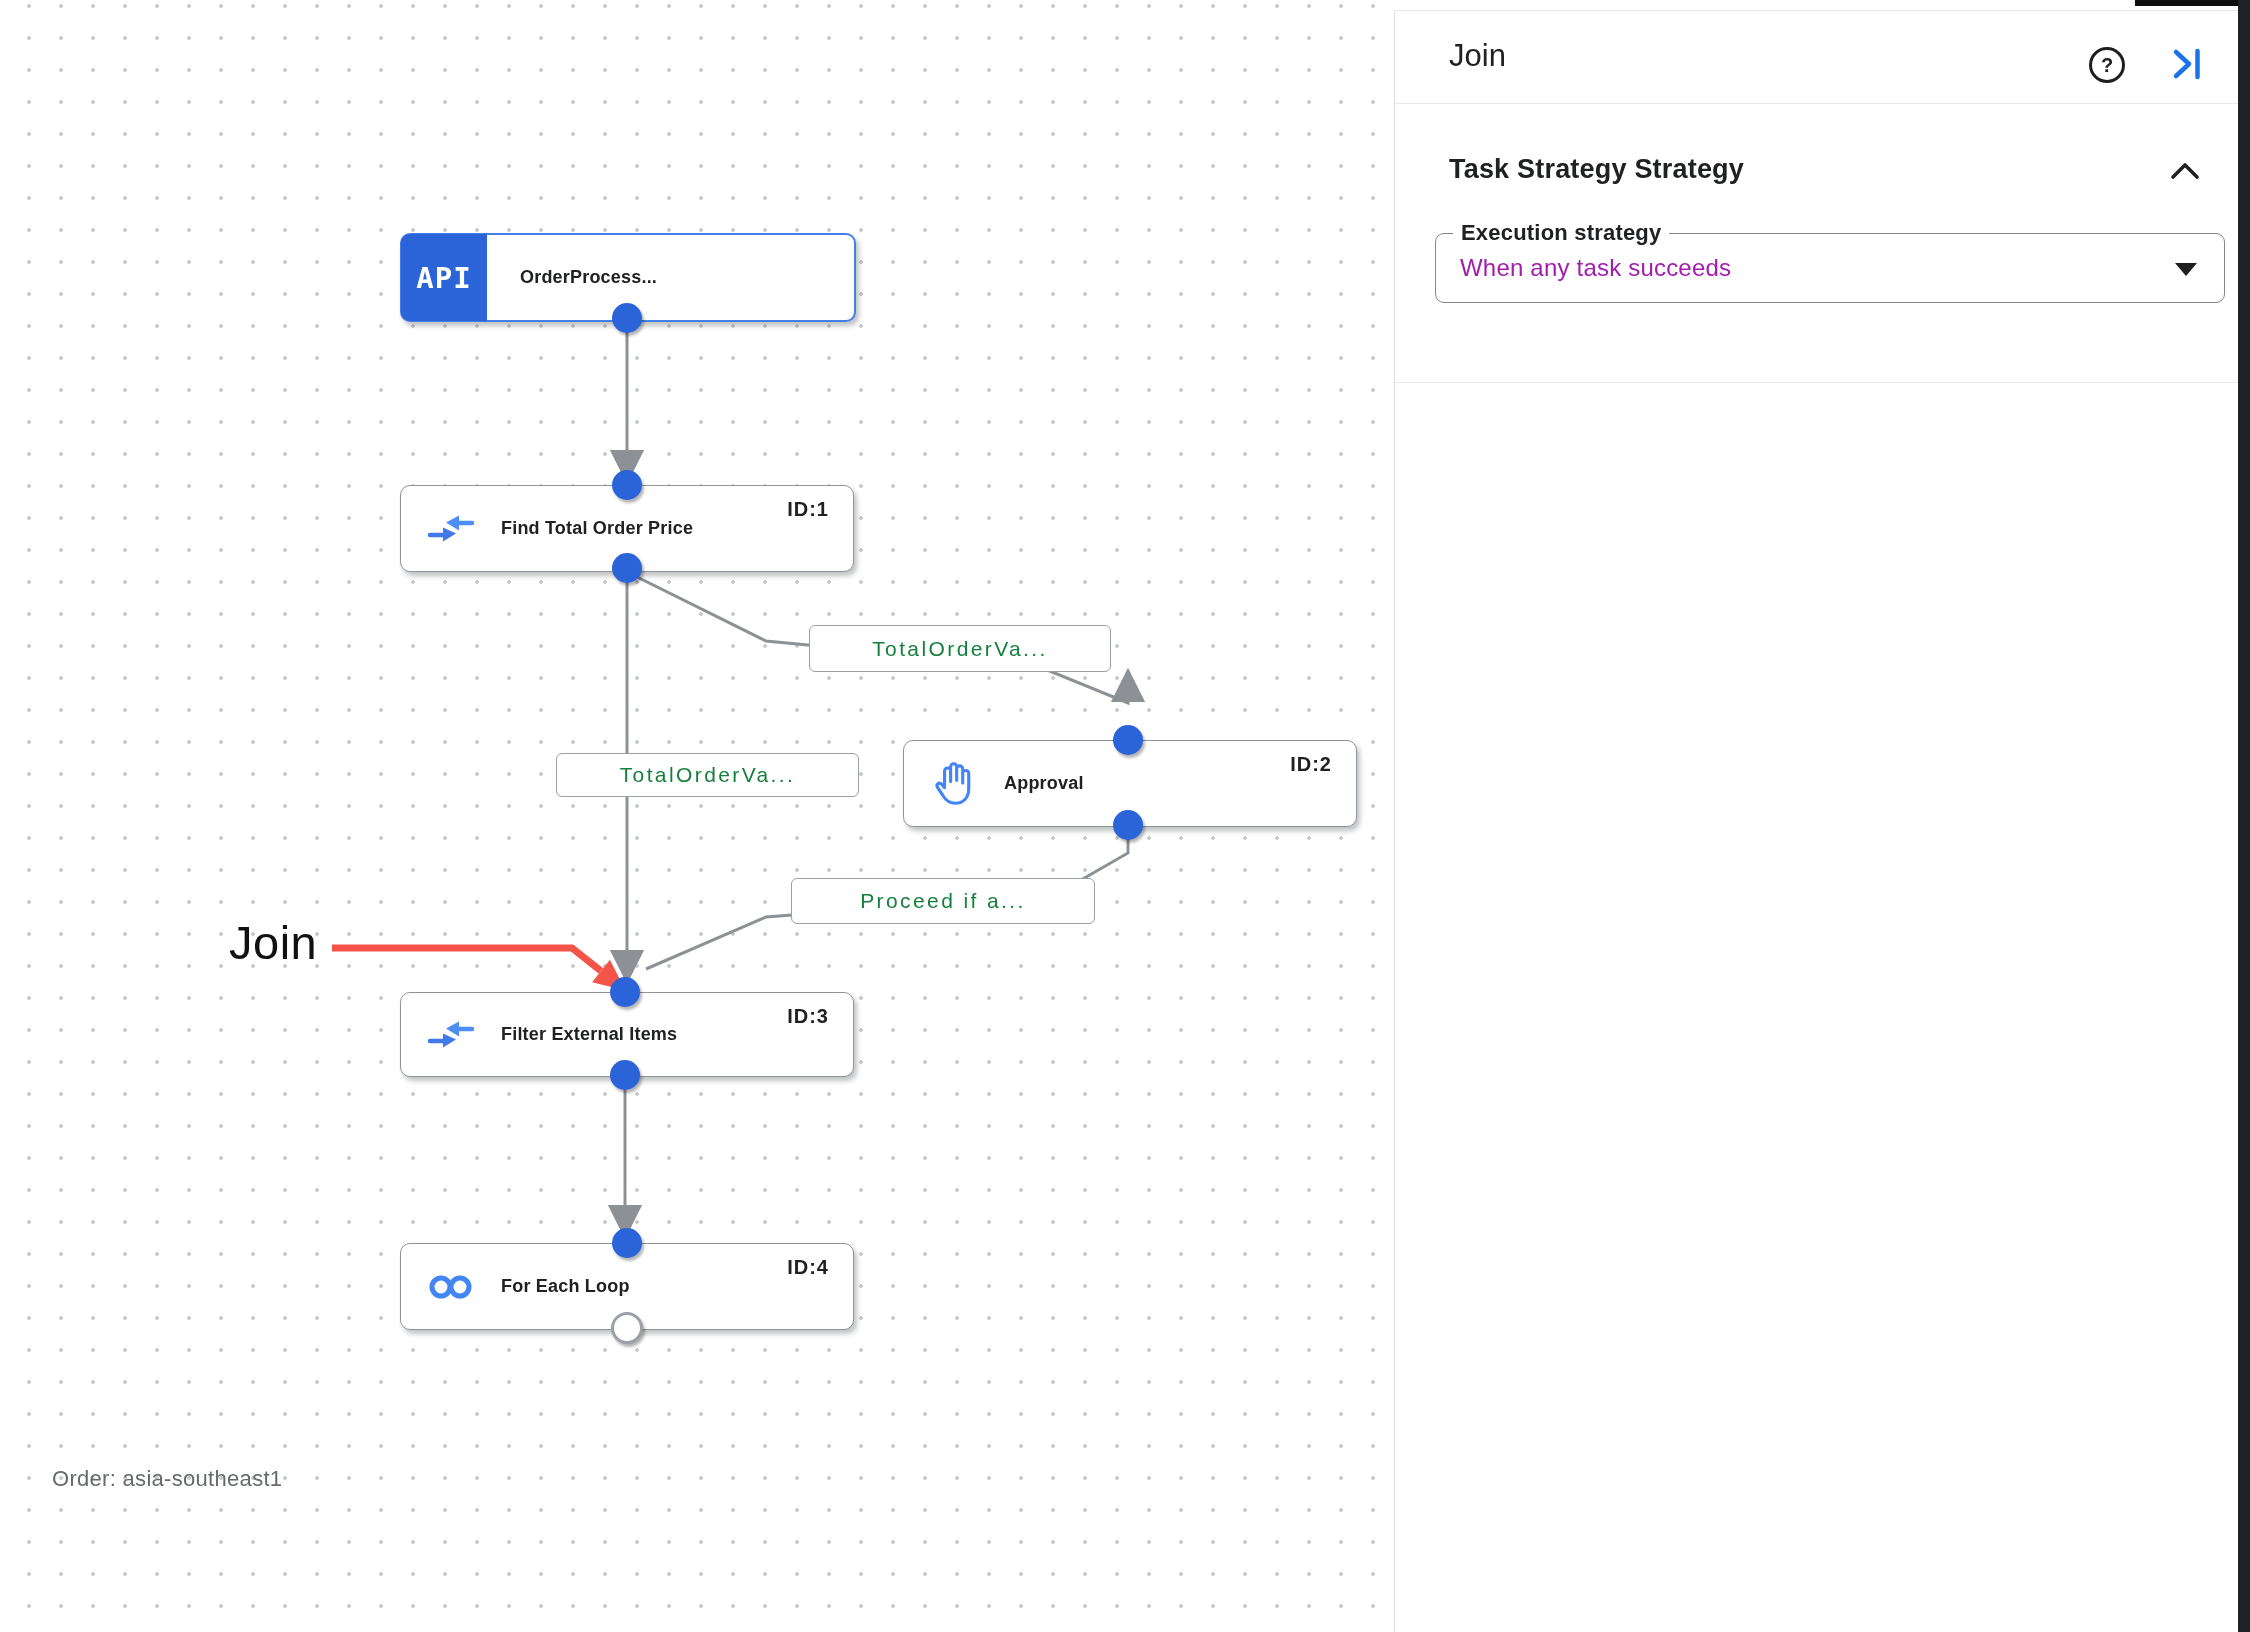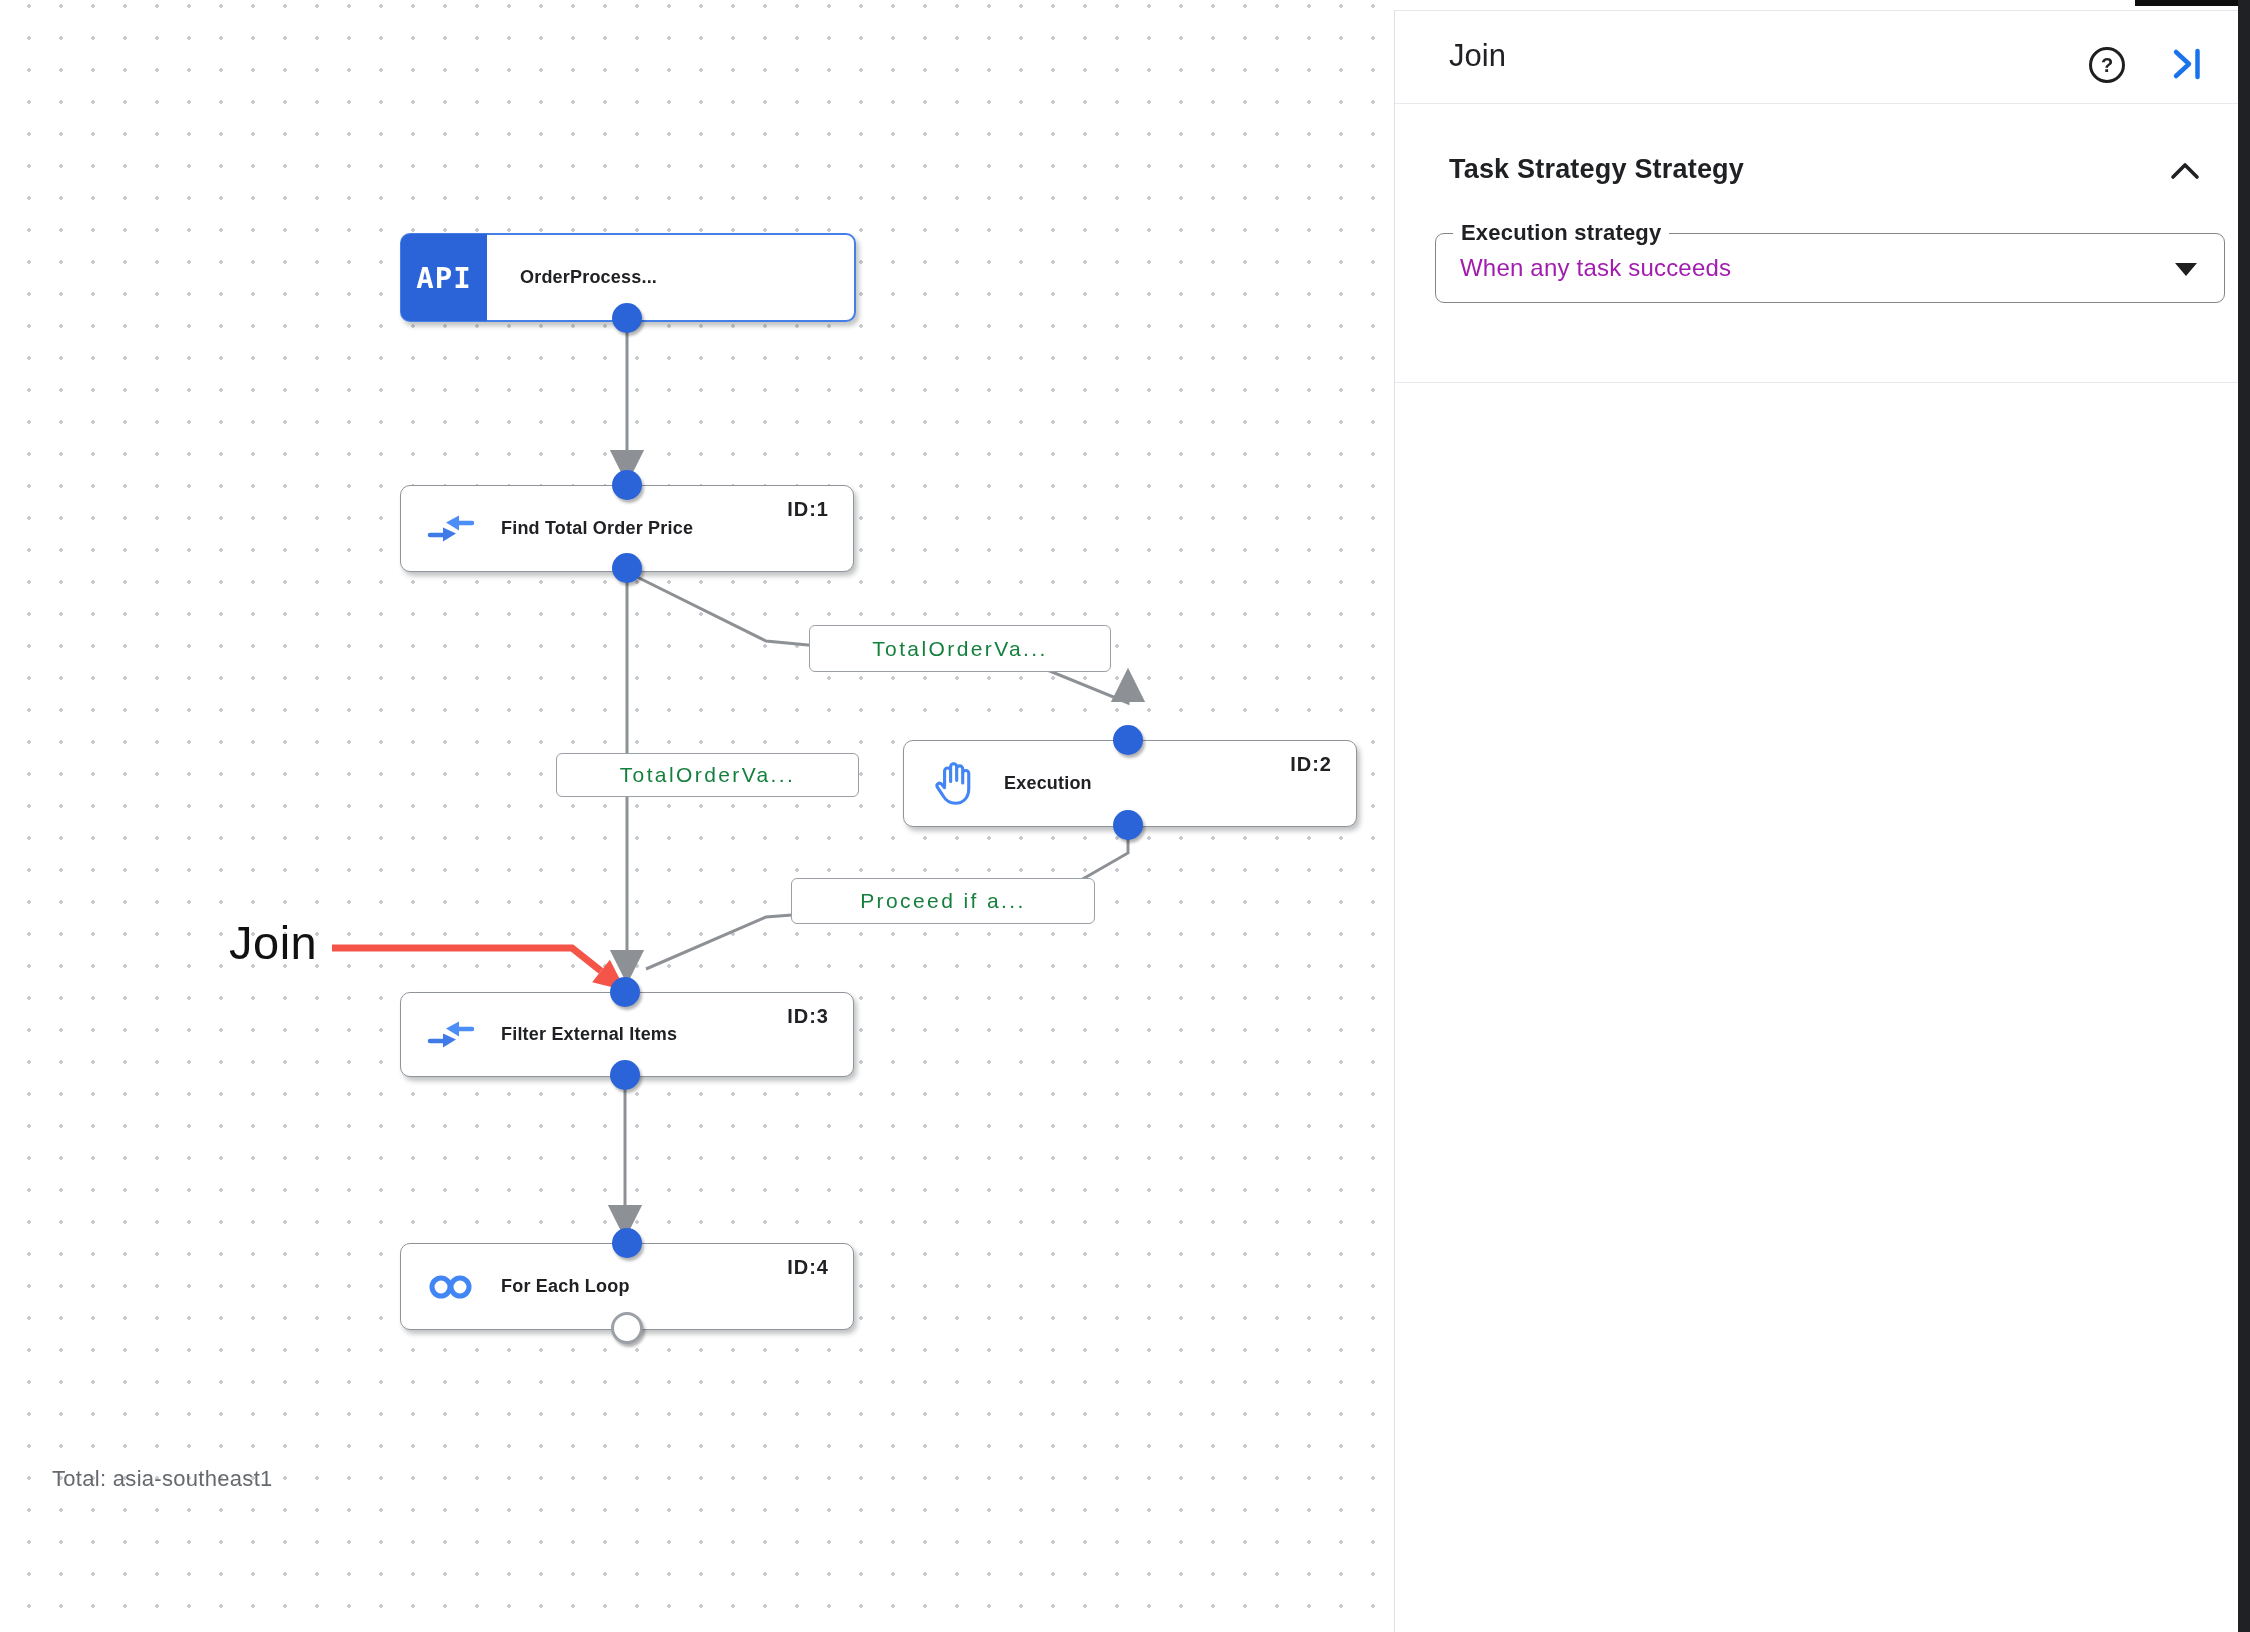--- a/index.html
+++ b/index.html
@@ -141,21 +141,21 @@
       <span class="node-icon">
         <svg width="50" height="50" viewBox="0 0 48 48">
           <path d="M14 26 V11.5 a2.9 2.9 0 0 1 5.8 0 V21.5
                    M19.8 21.5 V7.5 a2.9 2.9 0 0 1 5.8 0 V20.5
                    M25.6 20.5 V9.5 a2.9 2.9 0 0 1 5.8 0 V23
                    M31.4 23 V14 a2.9 2.9 0 0 1 5.8 0 V28.5
                    C37.2 37.5 31.5 42.5 24.5 42.5 C18 42.5 15 39.5 12 34.5
                    L7.2 27.2 C5.4 24.4 8.8 21.8 11.2 24.2 L14 27.5" fill="none" stroke="#4285f4" stroke-width="3" stroke-linecap="round" stroke-linejoin="round"></path>
         </svg>
       </span>
-      <div class="node-title">Execution</div>
+      <div class="node-title">Approval</div>
       <div class="node-id">ID:2</div>
     </div>
 
     <div class="node" style="left:400px;top:992px;width:452px;height:83px;">
       <span class="node-icon">
         <svg width="48" height="32" viewBox="0 0 48 32">
           <line x1="3" y1="22" x2="17" y2="22" stroke="#3f7ae8" stroke-width="4.5" stroke-linecap="round"></line>
           <path d="M16 14.5 L29 20.5 L16 28.5 Z" fill="#3f7ae8"></path>
           <line x1="45" y1="10" x2="31" y2="10" stroke="#4c8df6" stroke-width="4.5" stroke-linecap="round"></line>
           <path d="M32 2.5 L19 9.5 L32 17.5 Z" fill="#4c8df6"></path>
@@ -184,21 +184,21 @@
     <div class="dot" style="left:625px;top:992px;"></div>
     <div class="dot" style="left:625px;top:1075px;"></div>
     <div class="dot" style="left:627px;top:1243px;"></div>
     <div class="dot open" style="left:627px;top:1328px;"></div>
 
     <svg class="annotation-svg" width="1394" height="1632">
       <path d="M332 948 H572 L601 971" stroke="#f55448" stroke-width="7" fill="none" marker-end="url(#rarrow)"></path>
     </svg>
     <div class="annotation-text">Join</div>
 
-    <div class="region-label">Total: asia-southeast1</div>
+    <div class="region-label">Order: asia-southeast1</div>
   </div>
 
   <div class="panel">
     <div class="panel-title">Join</div>
 
     <div class="help-btn">
       <span>?</span>
     </div>
 
     <div class="collapse-btn">

